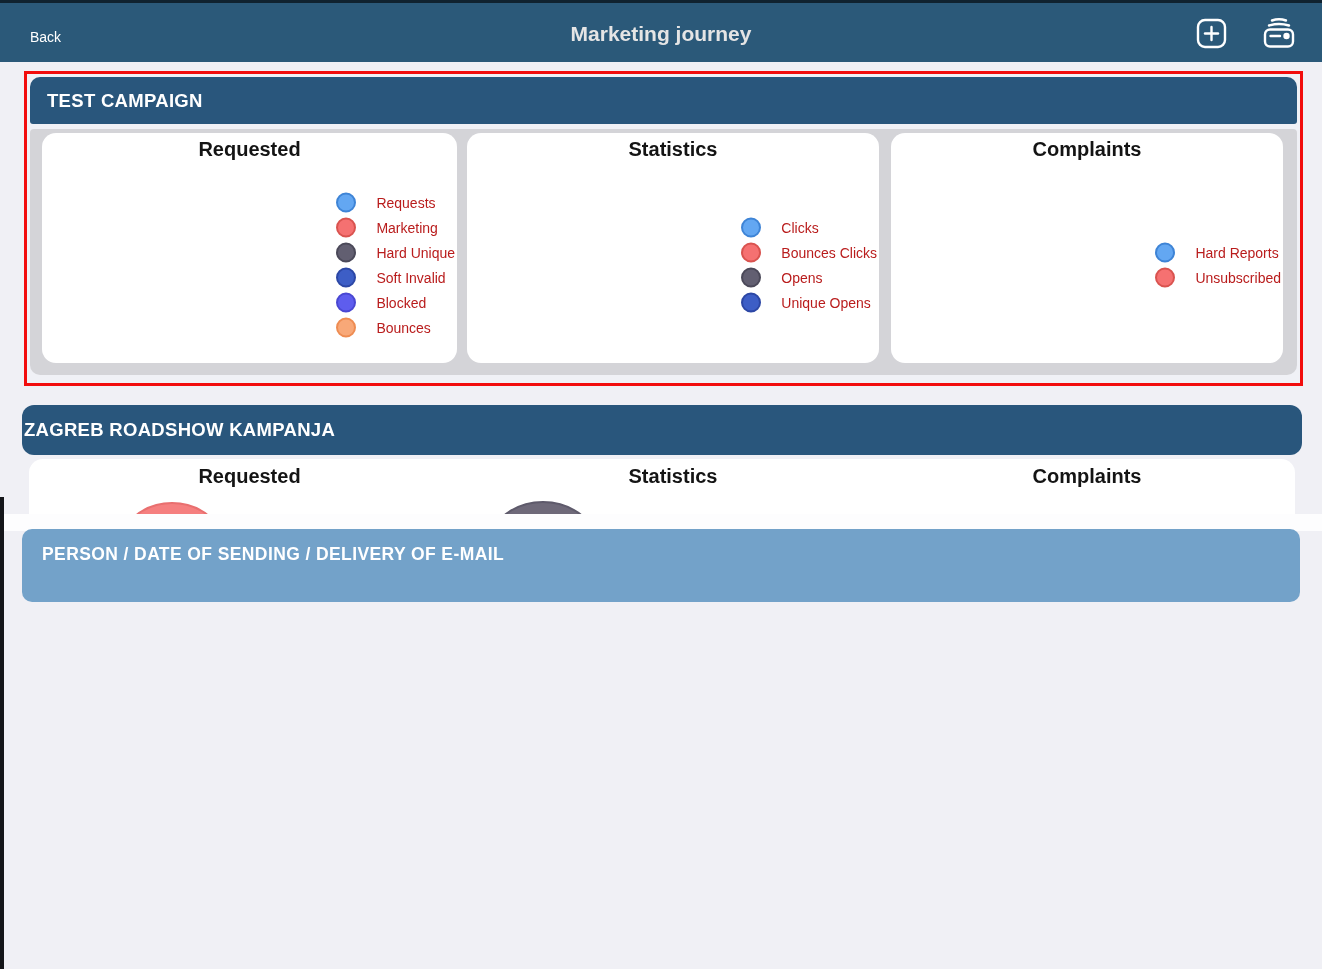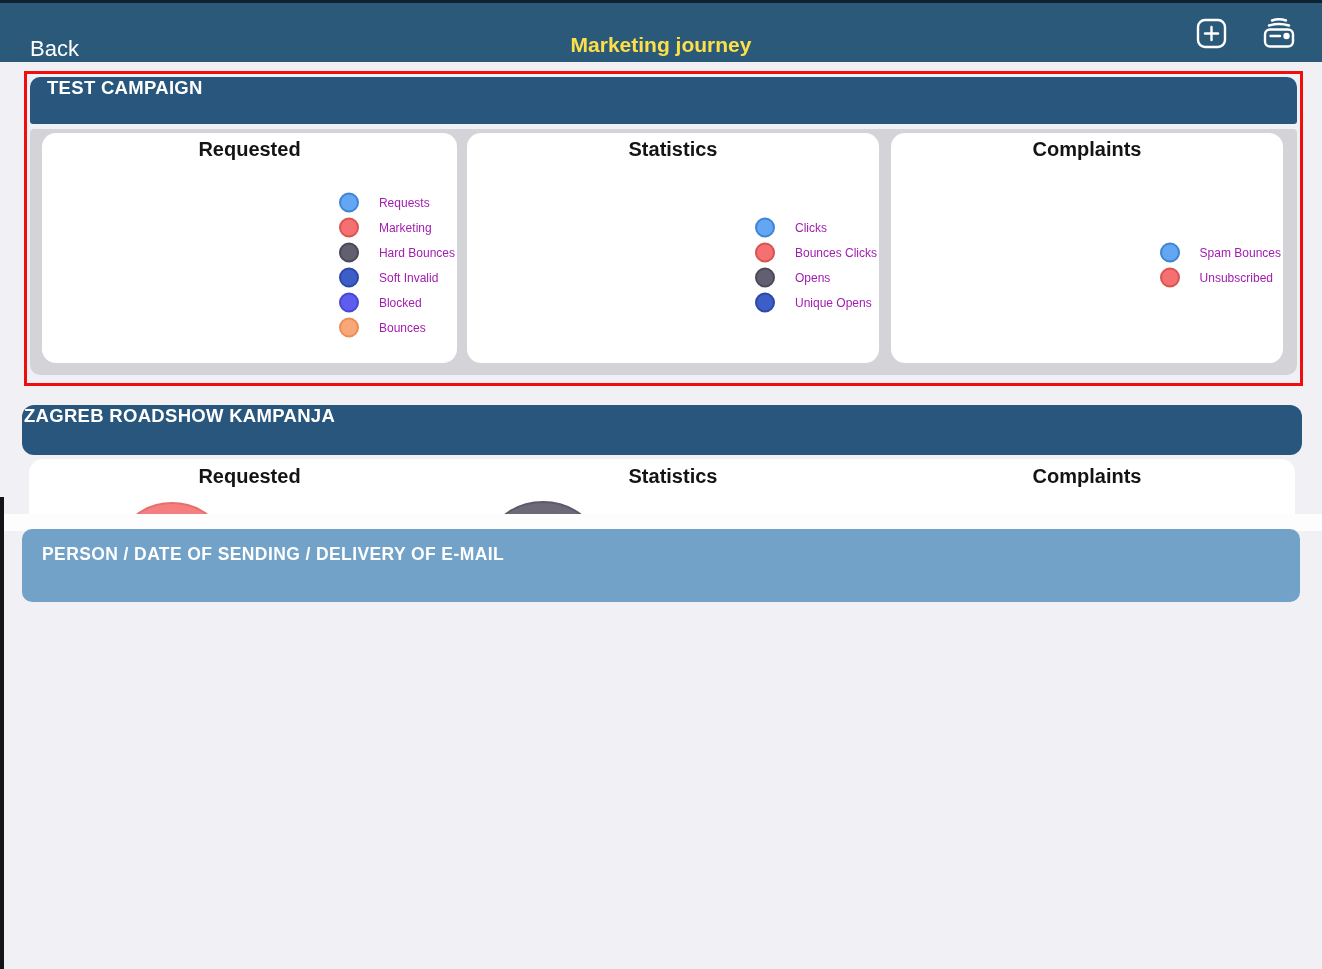--- a/index.html
+++ b/index.html
@@ -5,40 +5,40 @@
   html,body{margin:0;padding:0;background:#000;}
   .screen{
     position:relative;width:1322px;height:969px;overflow:hidden;
     background:#f0f0f5;font-family:"Liberation Sans",sans-serif;
     -webkit-font-smoothing:antialiased;
   }
   
   .top-edge{position:absolute;left:0;top:0;width:100%;height:3px;background:#10222f;}
   .nav{position:absolute;left:0;top:3px;width:100%;height:59px;background:#2b5979;}
   .nav-back{
-    position:absolute;left:30px;top:16px;height:59px;display:flex;align-items:center;
-    color:#fff;font-size:22px;cursor:pointer;background:none;border:none;padding:0;
+    position:absolute;left:30px;top:4px;height:59px;display:flex;align-items:center;
+    color:#fff;font-size:14px;cursor:pointer;background:none;border:none;padding:0;
     font-family:"Liberation Sans",sans-serif;
   }
   .nav-title{
-    position:absolute;left:0;top:12px;width:100%;height:59px;display:flex;
-    align-items:center;justify-content:center;color:#fde047;font-size:21px;font-weight:700;
+    position:absolute;left:0;top:1px;width:100%;height:59px;display:flex;
+    align-items:center;justify-content:center;color:#e5e5e5;font-size:21px;font-weight:700;
     pointer-events:none;
   }
   .nav-btn{position:absolute;top:12px;width:36px;height:36px;background:none;border:none;padding:0;cursor:pointer;}
   .nav-btn.add{right:92px;}
   .nav-btn.stack{right:26px;}
   .nav-btn svg{display:block;}
   
   .section1{
     position:absolute;left:24px;top:71px;width:1279px;height:315px;
     box-sizing:border-box;border:3px solid #f20d0d;background:#f0f1f6;
   }
   .sec-header{
-    position:absolute;display:flex;align-items:flex-start;
+    position:absolute;display:flex;align-items:center;
     background:#29567c;color:#fff;font-weight:700;font-size:18.5px;letter-spacing:.3px;
     cursor:pointer;
   }
   .section1 .sec-header{left:3px;right:3px;top:3px;height:47px;border-radius:10px 10px 3px 3px;padding-left:17px;}
   .gray-panel{
     position:absolute;left:3px;right:3px;top:55px;height:246px;
     background:#d4d4d8;border-radius:4px 4px 10px 10px;
   }
   .card{
     position:absolute;top:59px;height:230px;background:#fff;border-radius:14px;
@@ -49,21 +49,21 @@
   .card-body{position:absolute;left:0;right:0;top:33px;bottom:0;}
   .legend{
     position:absolute;right:2px;top:50%;transform:translateY(-50%);
     display:flex;flex-direction:column;gap:5px;width:max-content;
   }
   .legend-row{display:flex;align-items:center;height:20px;}
   .dot{
     width:16px;height:16px;border-radius:50%;border:2px solid #888;flex:0 0 16px;
     box-sizing:content-box;
   }
-  .legend-label{font-size:12px;color:#a21caf;margin-left:20px;white-space:nowrap;}
+  .legend-label{font-size:14px;color:#b91c1c;margin-left:20px;white-space:nowrap;}
   
   .sec2-header{
     position:absolute;left:22px;top:405px;width:1280px;height:50px;border-radius:12px;
     box-sizing:border-box;padding-left:2px;
   }
   .sec2-panel{
     position:absolute;left:29px;top:459px;width:1266px;height:58px;background:#fff;
     border-radius:14px 14px 0 0;overflow:hidden;
   }
   .sec2-title{
@@ -128,21 +128,21 @@
           <div class="legend-row">
             <span class="dot" style="background-color: rgb(99, 167, 242); border-color: rgb(62, 132, 214);"></span>
             <span class="legend-label">Requests</span>
           </div>
           <div class="legend-row">
             <span class="dot" style="background-color: rgb(245, 113, 113); border-color: rgb(217, 83, 79);"></span>
             <span class="legend-label">Marketing</span>
           </div>
           <div class="legend-row">
             <span class="dot" style="background-color: rgb(98, 95, 113); border-color: rgb(75, 73, 89);"></span>
-            <span class="legend-label">Hard Bounces</span>
+            <span class="legend-label">Hard Unique</span>
           </div>
           <div class="legend-row">
             <span class="dot" style="background-color: rgb(61, 94, 198); border-color: rgb(44, 71, 165);"></span>
             <span class="legend-label">Soft Invalid</span>
           </div>
           <div class="legend-row">
             <span class="dot" style="background-color: rgb(94, 93, 238); border-color: rgb(73, 71, 210);"></span>
             <span class="legend-label">Blocked</span>
           </div>
           <div class="legend-row">
@@ -176,21 +176,21 @@
         </div>
       </div>
     </div>
 
     <div class="card" style="left:864px;width:392px;">
       <div class="card-title">Complaints</div>
       <div class="card-body">
         <div class="legend">
           <div class="legend-row">
             <span class="dot" style="background-color: rgb(99, 167, 242); border-color: rgb(62, 132, 214);"></span>
-            <span class="legend-label">Spam Bounces</span>
+            <span class="legend-label">Hard Reports</span>
           </div>
           <div class="legend-row">
             <span class="dot" style="background-color: rgb(245, 113, 113); border-color: rgb(217, 83, 79);"></span>
             <span class="legend-label">Unsubscribed</span>
           </div>
         </div>
       </div>
     </div>
   </section>
 

